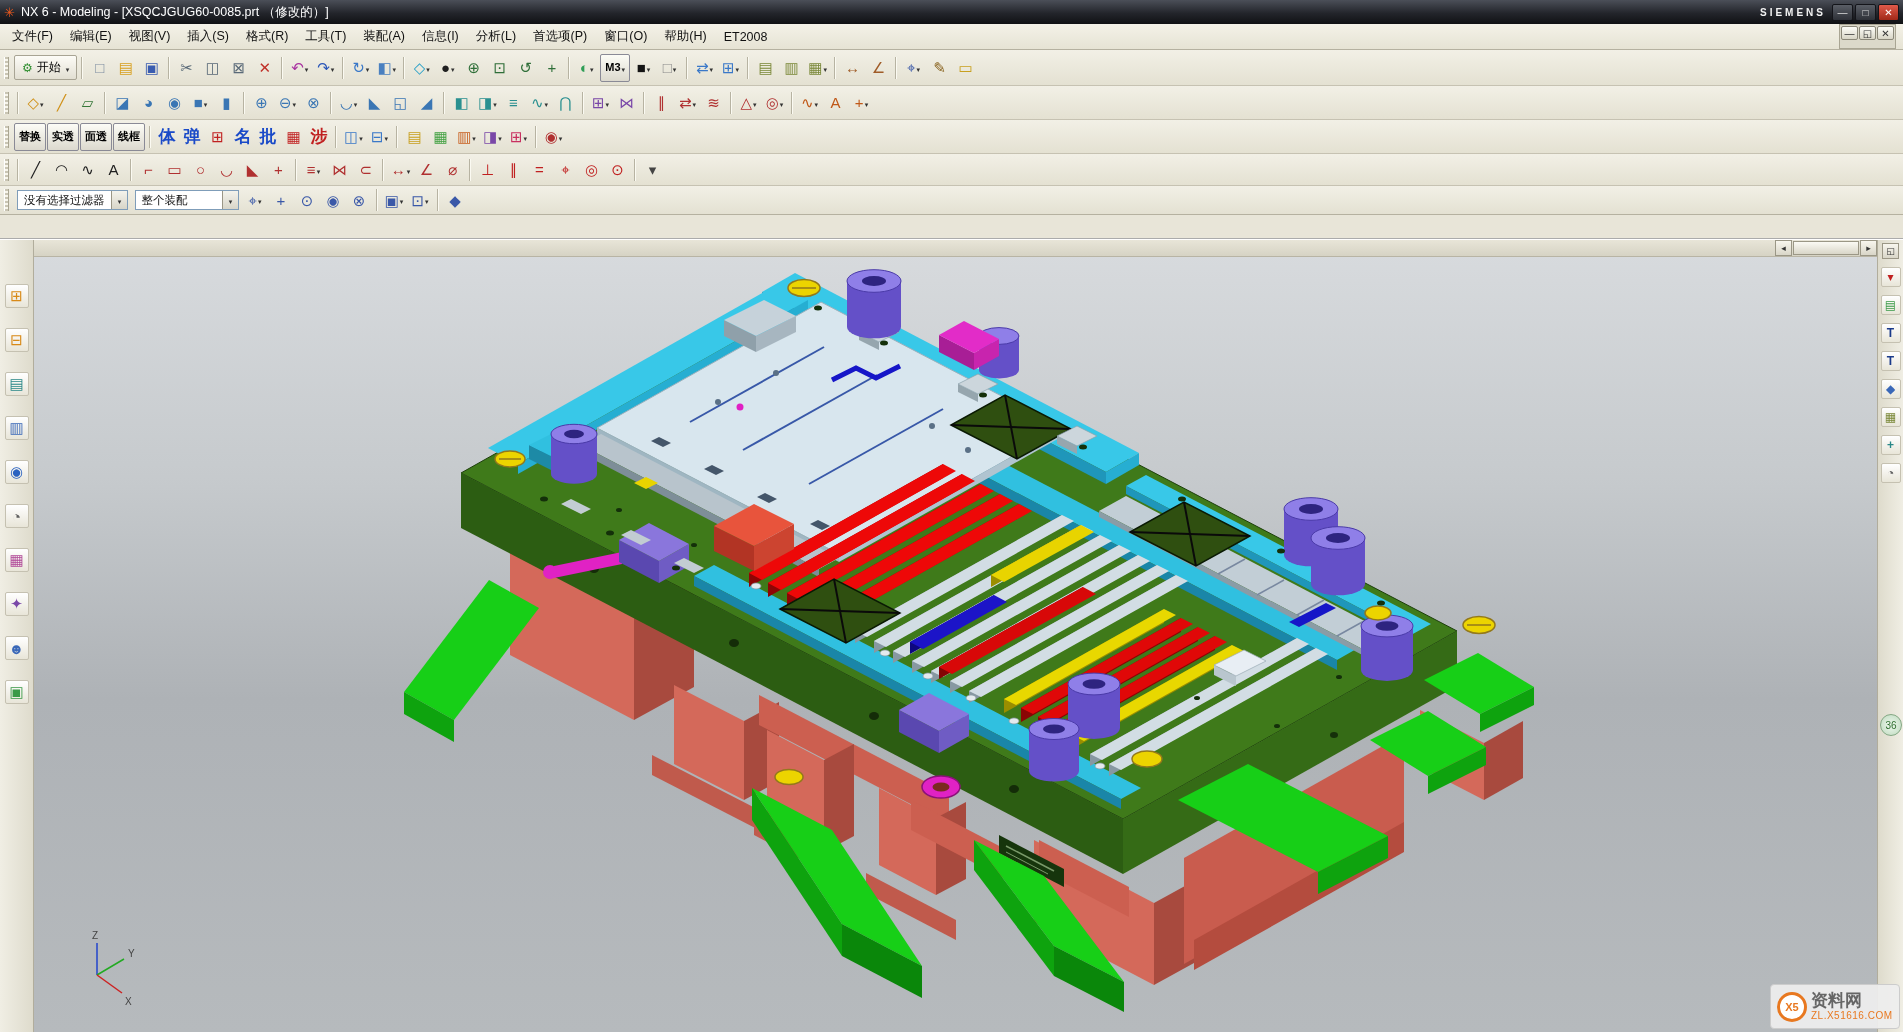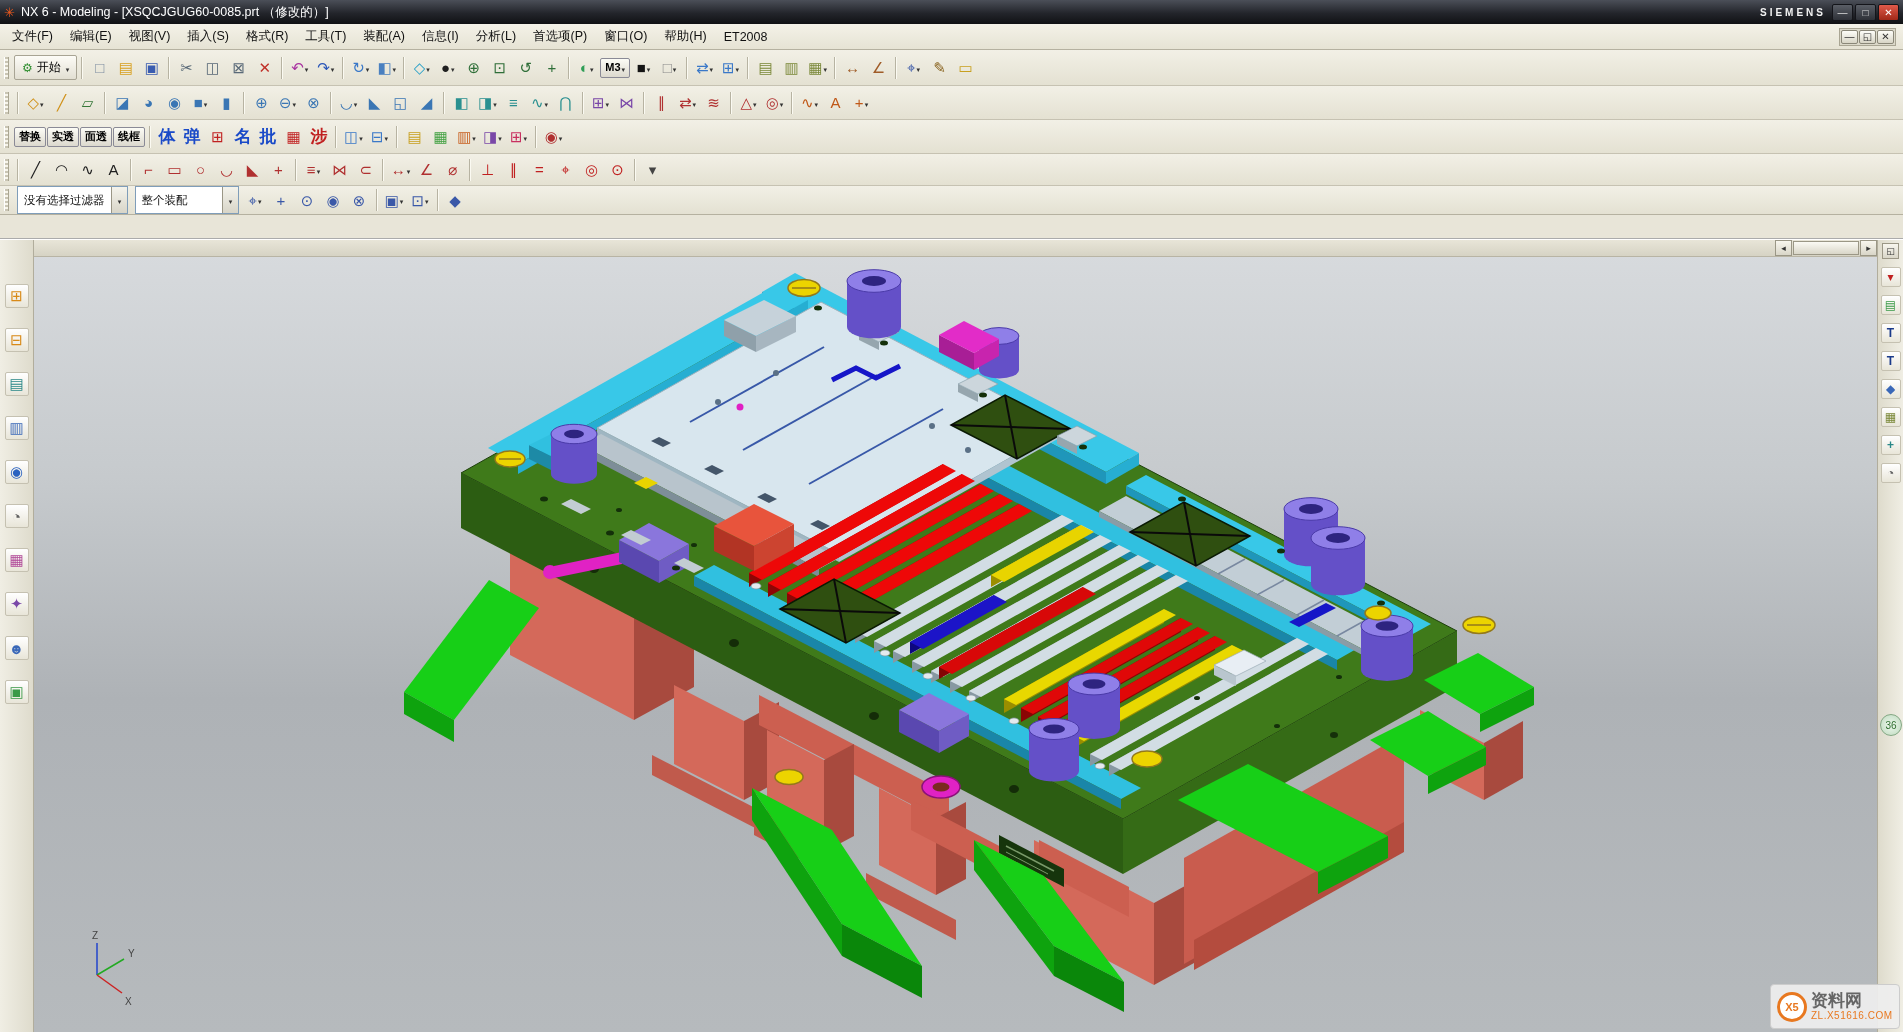--- a/index.html
+++ b/index.html
@@ -6,44 +6,44 @@
 html,body{width:1903px;height:1032px;overflow:hidden;font-family:"Liberation Sans","DejaVu Sans",sans-serif;font-size:12px;background:#ece9dc;position:relative}
 
 .titlebar{position:absolute;left:0;top:0;right:0;height:24px;background:linear-gradient(180deg,#4b4f58 0%,#23252b 55%,#101114 100%);display:flex;align-items:center;color:#fff;padding:0 4px;gap:6px;z-index:40}
 .nx-logo{font-size:13px;color:#f05a1e}
 .title-text{font-size:12.5px;white-space:nowrap}
 .brand{margin-left:auto;font-weight:bold;letter-spacing:3px;font-size:10px;color:#f2f2f2;}
 .winbtns{display:flex;gap:2px}
 .wb{width:21px;height:17px;display:flex;align-items:center;justify-content:center;font-size:10px;color:#ddd;background:linear-gradient(#5a5e66,#2e3138);border:1px solid #14151a;border-radius:2px}
 .wb.close{background:linear-gradient(#e05a4a,#a02818);color:#fff}
 
-.menubar{position:absolute;left:0;top:24px;right:0;height:26px;background:linear-gradient(#f4f2e8,#e6e3d4);border-bottom:1px solid #b5b1a0;display:flex;align-items:center;padding:0 4px;z-index:39}
+.menubar{position:absolute;left:0;top:24px;right:0;height:26px;background:linear-gradient(#f4f2e8,#e6e3d4);border-bottom:1px solid #b5b1a0;display:flex;padding:0 4px;z-index:39}
 .menu-item{padding:3px 8px;color:#111;cursor:default}
 .menu-item .g{font-size:12.5px}
 .mdi{margin-left:auto;display:flex;gap:1px;border:1px solid #a9a593;background:#dcd9ca;padding:1px;margin-right:3px}
 .mdi .wb{width:17px;height:14px;background:linear-gradient(#fdfdf8,#d8d5c6);color:#333;border:1px solid #8a8778}
 
 .toolrow{position:absolute;left:0;right:0;background:linear-gradient(#f2f0e6,#e4e1d2);border-bottom:1px solid #c6c2b2;display:flex;align-items:center;padding:0 2px;gap:1px;z-index:38}
 #row1{top:50px;height:36px}
 #row2{top:86px;height:34px}
 #row3{top:120px;height:34px}
 #row4{top:154px;height:32px}
 #row5{top:186px;height:29px;border-bottom:1px solid #b5b1a0}
 .icons{display:flex;align-items:center;gap:1px}
 .grip{width:5px;height:22px;margin:0 4px 0 2px;background:repeating-linear-gradient(180deg,#c9c5b4 0 2px,#f7f5eb 2px 4px);border-left:1px solid #fff;border-right:1px solid #aaa692}
 .tbi{min-width:25px;height:25px;display:inline-flex;align-items:center;justify-content:center;border:1px solid transparent;border-radius:2px;cursor:default}
 .tbi .g{font-size:15px;line-height:1}
 .caret::after{content:"▾";font-size:7px;color:#333;margin-left:1px}
 .tsep{width:2px;height:22px;margin:0 3px;border-left:1px solid #b7b3a2;border-right:1px solid #fbfaf2}
-.boxbtn{min-width:26px;height:20px;padding:0 4px;border:1px solid #8a8a96;background:linear-gradient(#fcfcf6,#dcd9ce);border-radius:2px}
+.boxbtn{min-width:26px;height:28px;padding:0 4px;border:1px solid #8a8a96;background:linear-gradient(#fcfcf6,#dcd9ce);border-radius:2px}
 .boxbtn .g{font-size:11px;font-weight:700}
 .bigbtn{min-width:24px}
 .bigbtn .g{font-size:17px;font-weight:700}
 .startbtn{display:flex;align-items:center;gap:4px;height:25px;padding:0 7px;border:1px solid #a8a494;border-radius:2px;background:linear-gradient(#fdfcf7,#e2dfd2);font-size:12px}
-.combo{display:inline-flex;align-items:center;height:28px;border:1px solid #7f9db9;background:#fff;margin:0 3px}
+.combo{display:inline-flex;align-items:center;height:20px;border:1px solid #7f9db9;background:#fff;margin:0 3px}
 .combo-text{padding:0 6px;min-width:86px;font-size:11.5px;color:#111;white-space:nowrap}
 .combo-btn{width:16px;height:100%;background:linear-gradient(#f4f3ec,#d8d5c8);border-left:1px solid #9a9686;display:flex;align-items:center;justify-content:center}
 
 .dockgap{position:absolute;left:0;right:0;top:215px;height:25px;background:#e8e5d8;border-bottom:2px groove #ffffff;z-index:5}
 
 .resource-bar{position:absolute;left:0;top:240px;bottom:0;width:34px;background:linear-gradient(90deg,#f0eee4,#dedbcc);border-right:1px solid #b1ad9c;display:flex;flex-direction:column;align-items:center;padding-top:44px;z-index:10}
 .rail-icons{display:flex;flex-direction:column;gap:20px;align-items:center}
 .rbi{width:24px;height:24px;display:flex;align-items:center;justify-content:center;border:1px solid #c5c1b1;background:linear-gradient(#ffffff,#e8e5d8);border-radius:2px}
 .rbi .g{font-size:15px}
 .right-rail{position:absolute;right:0;top:240px;bottom:0;width:26px;background:linear-gradient(270deg,#f0eee4,#dedbcc);border-left:1px solid #b1ad9c;display:flex;flex-direction:column;align-items:center;padding-top:3px;z-index:10}

